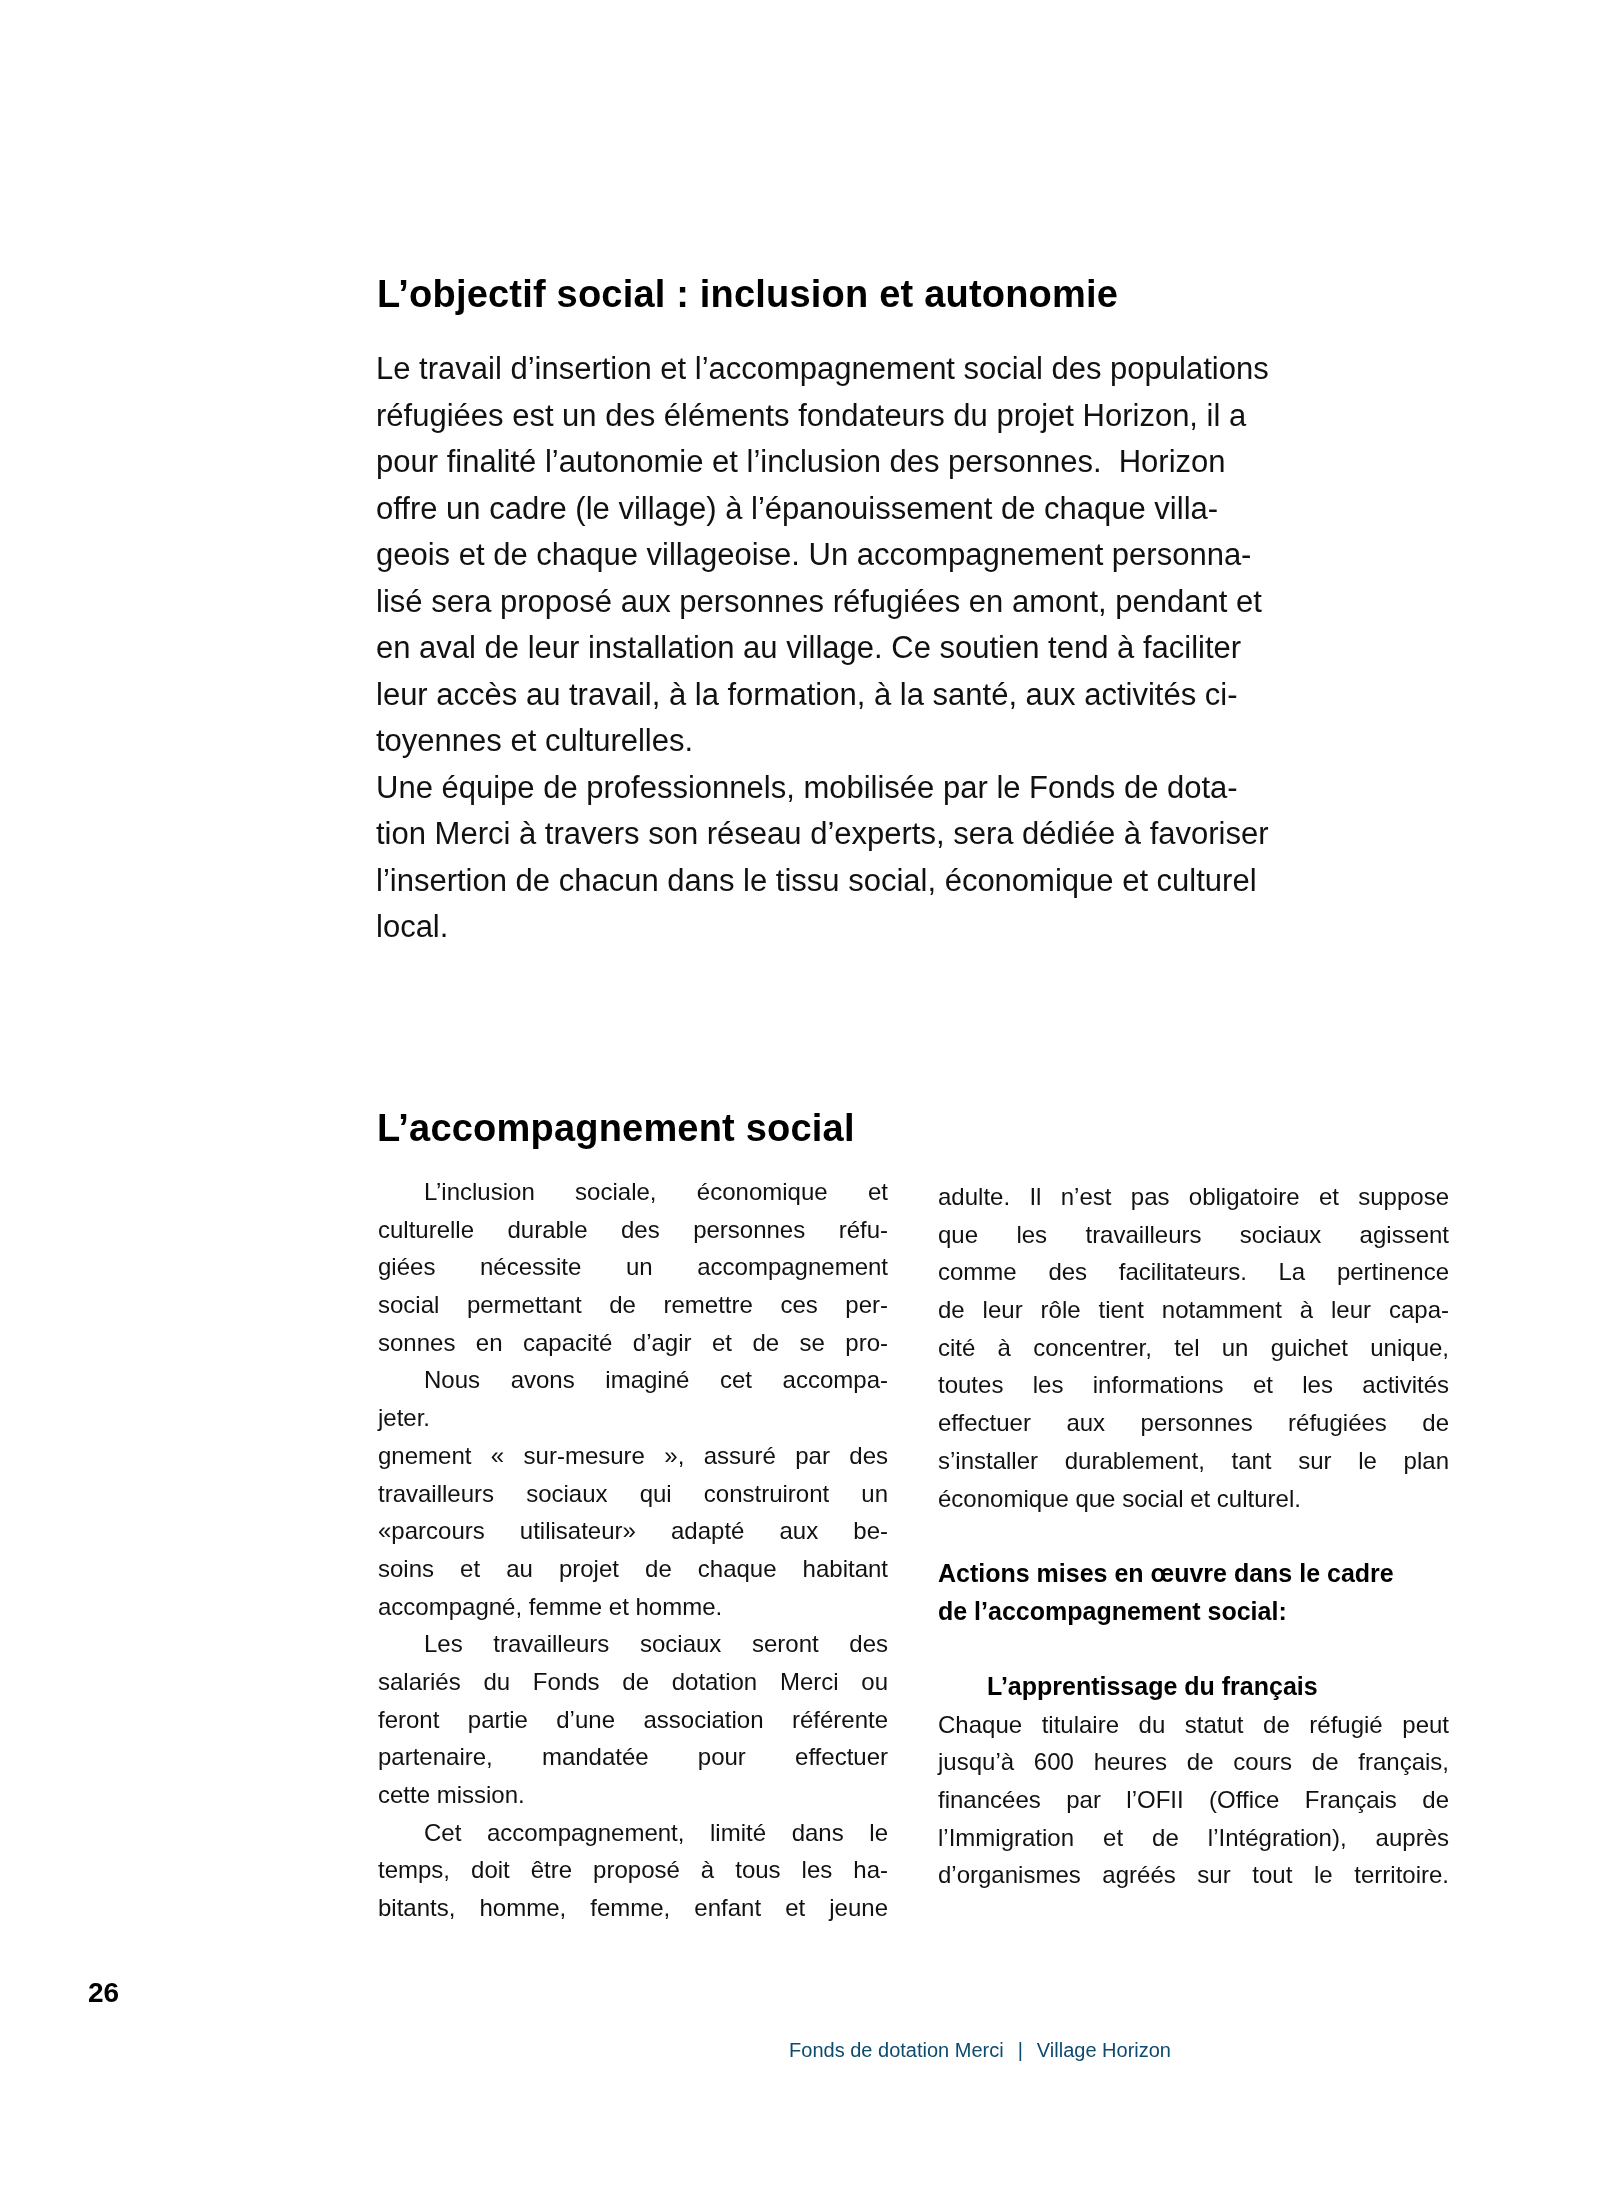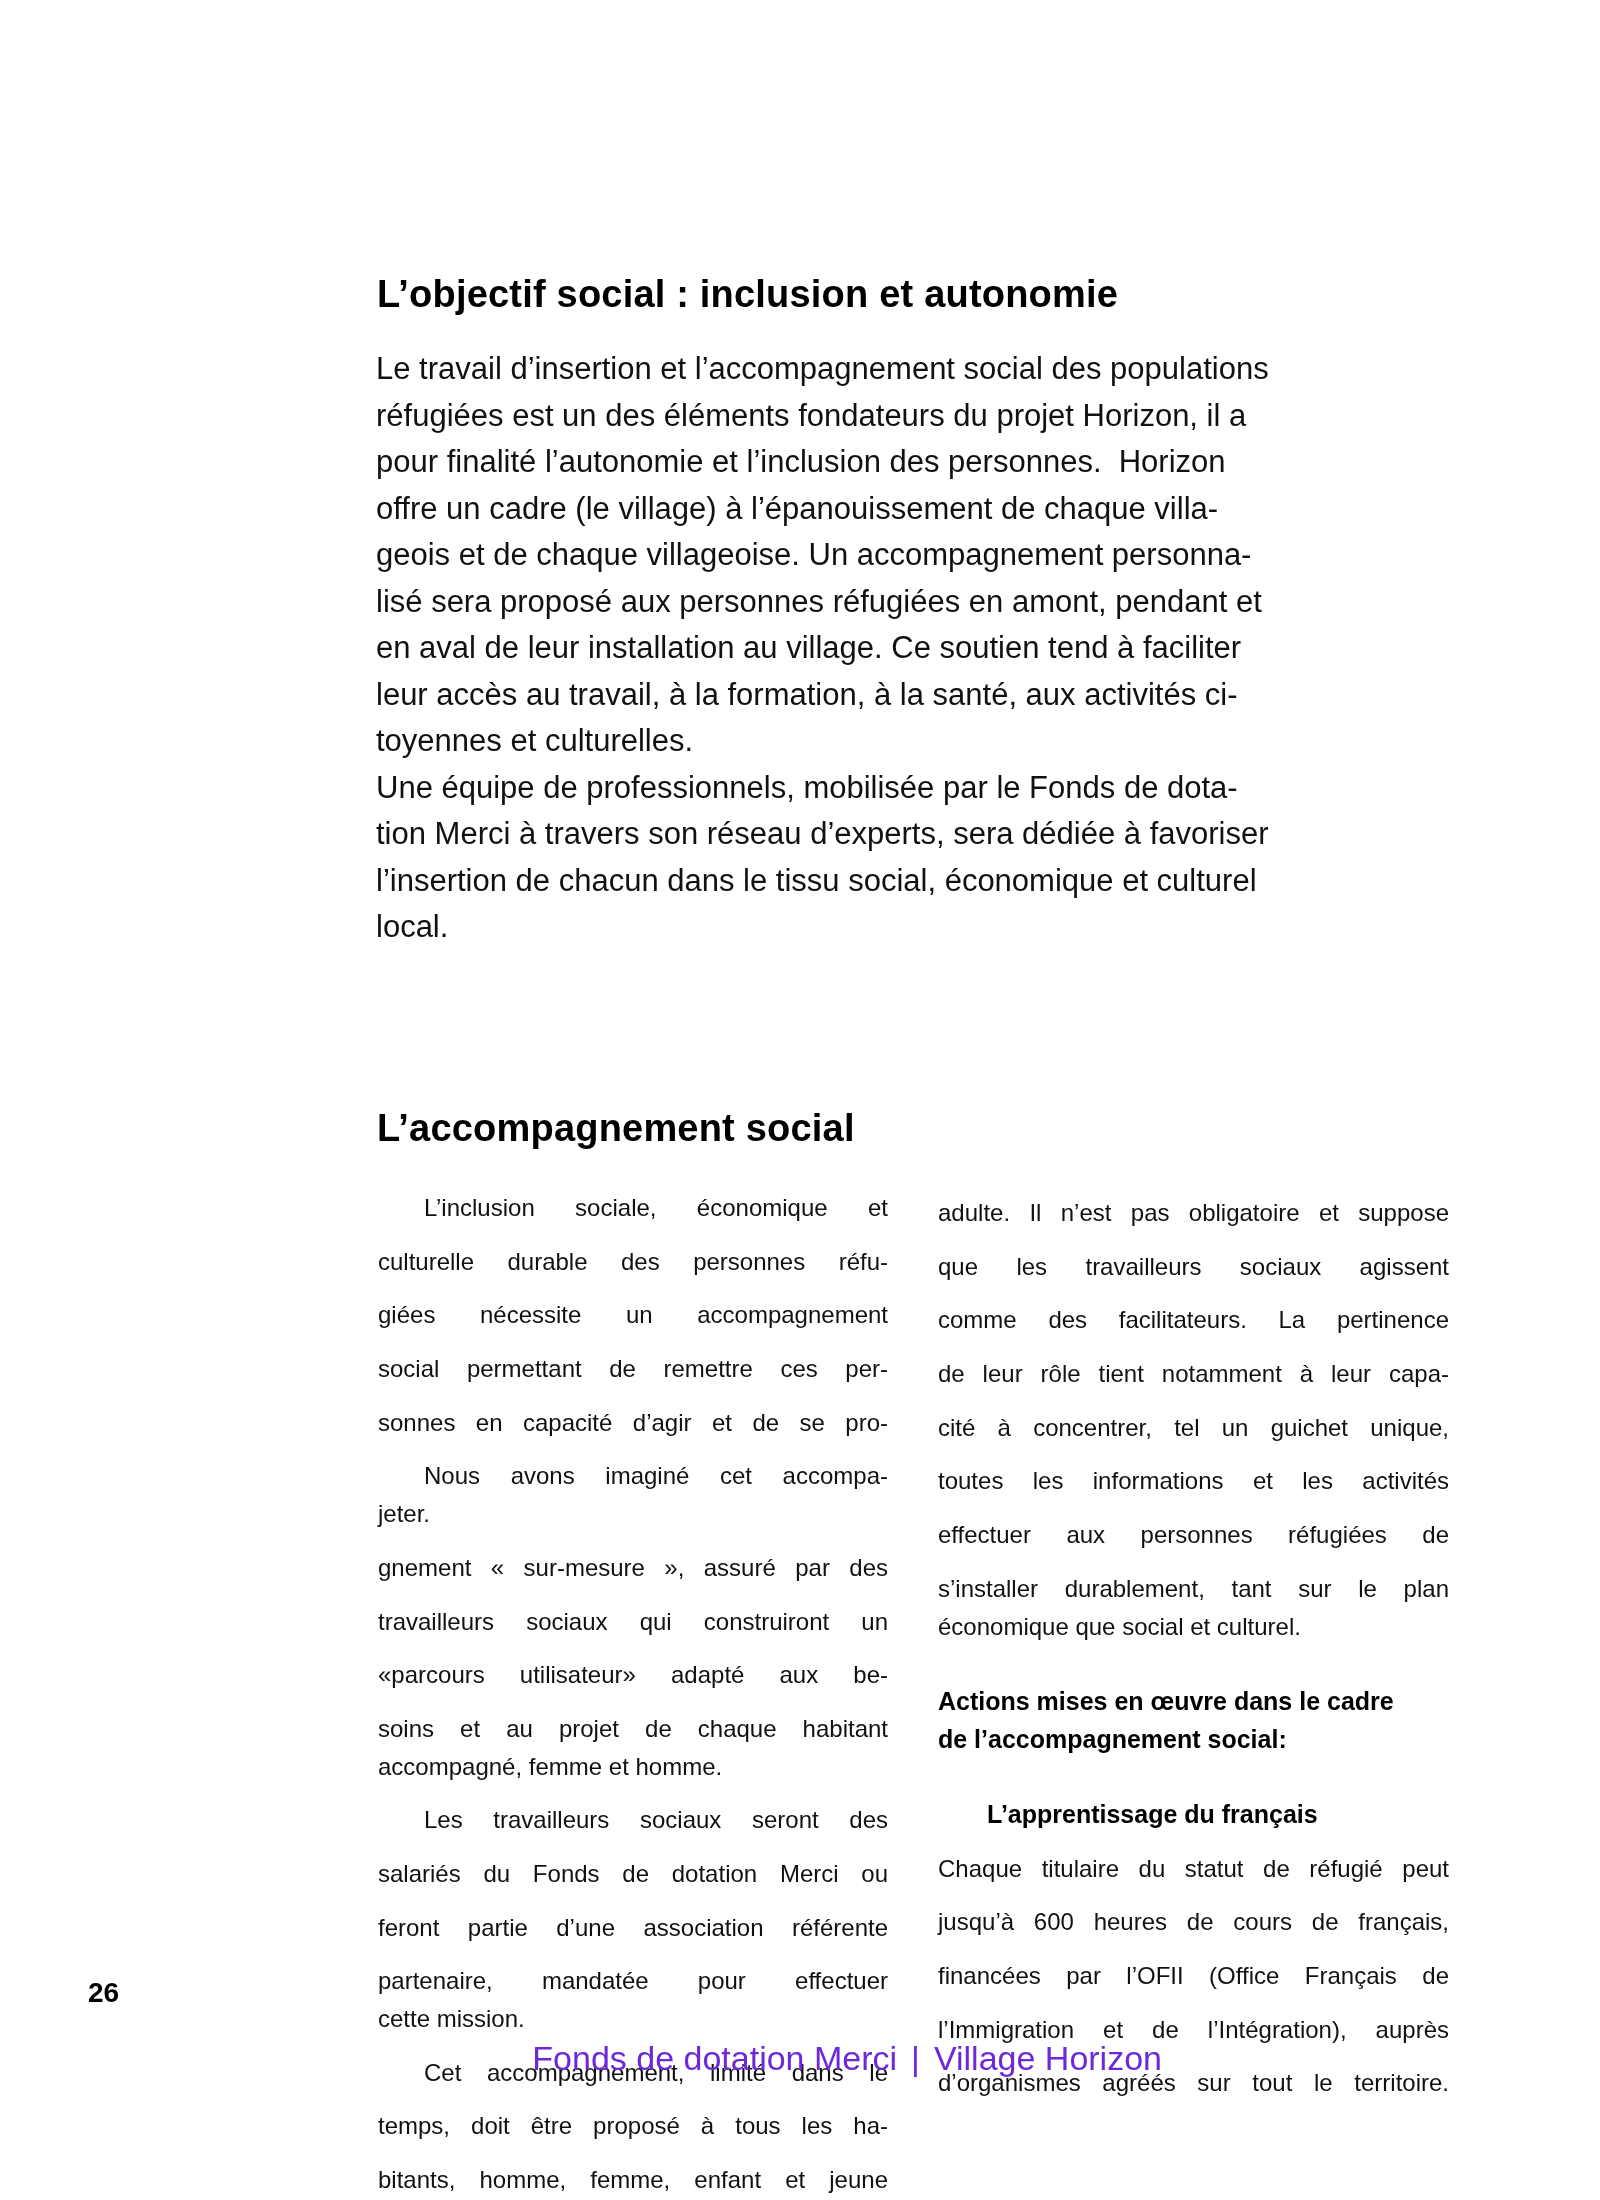--- a/index.html
+++ b/index.html
@@ -67,45 +67,44 @@
   .col .line {
     display: block;
     height: 37.7px;
     white-space: nowrap;
     overflow: visible;
   }
   .col .line.just {
     text-align: justify;
     text-align-last: justify;
     white-space: normal;
-    margin-top: 16px;
   }
   .col .line.indent { padding-left: 46px; }
   .col .line.sub-indent { padding-left: 49px; }
   .col .line.bold {
     font-weight: bold;
     font-size: 25px;
     color: #000000;
   }
   .footer-page {
     position: absolute;
     left: 88px;
     top: 1976px;
     font-size: 28px;
     line-height: 1.2;
     font-weight: bold;
   }
   .footer-right {
     position: absolute;
-    right: 146px;
+    right: 137px;
     top: 2038px;
-    font-size: 34px;
+    font-size: 20px;
     line-height: 1.2;
     white-space: pre;
-    color: #6d28d9;
+    color: #0c4a6e;
   }
   .footer-right .sep { padding: 0 14px; }
 </style>
 </head>
 <body>
 
 <div class="page">
 
   <h1 class="h1">L’objectif social : inclusion et autonomie</h1>
 

